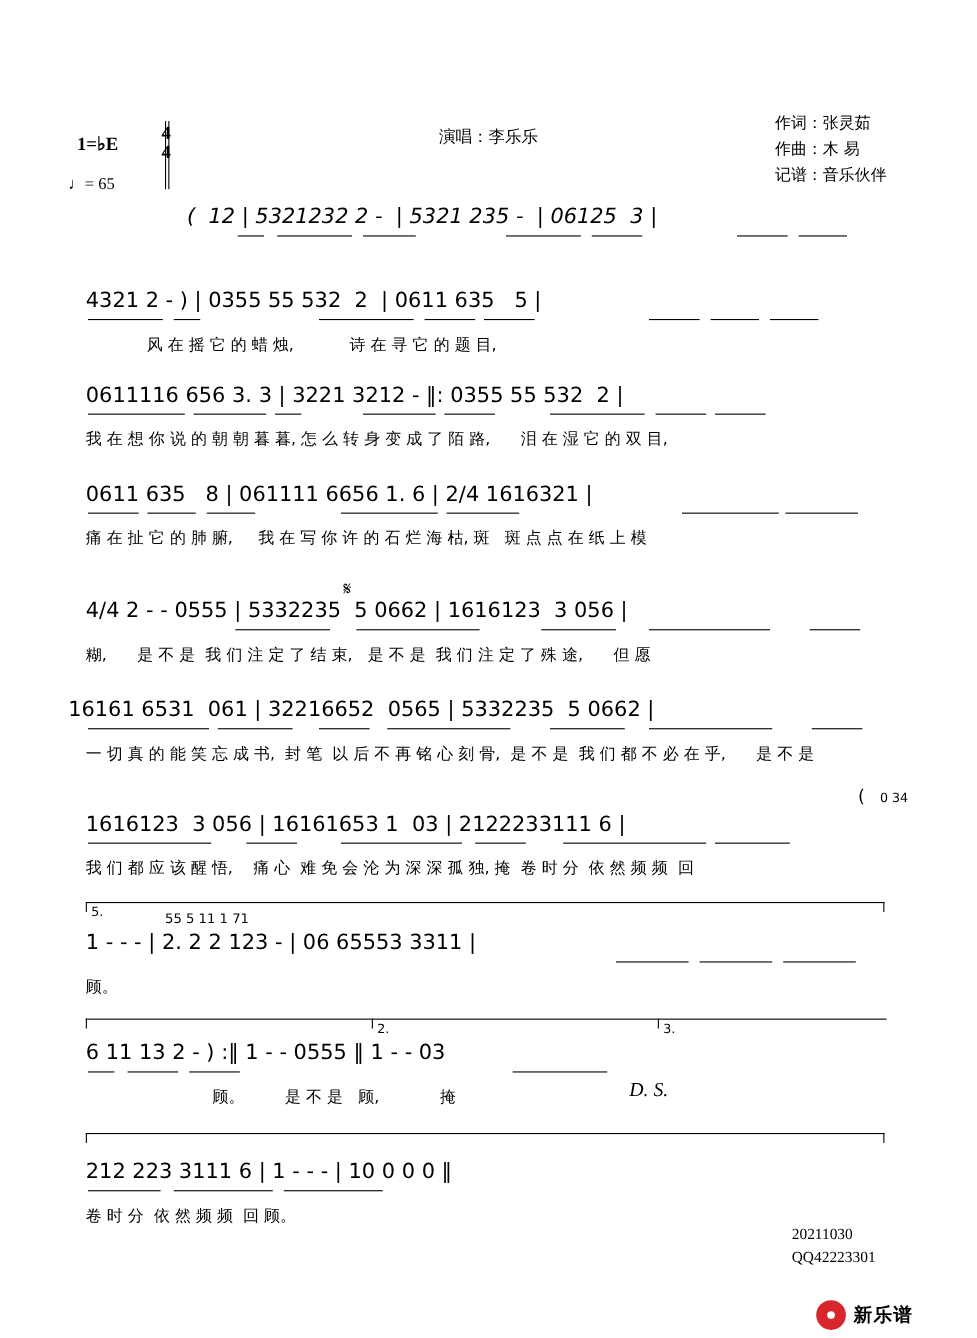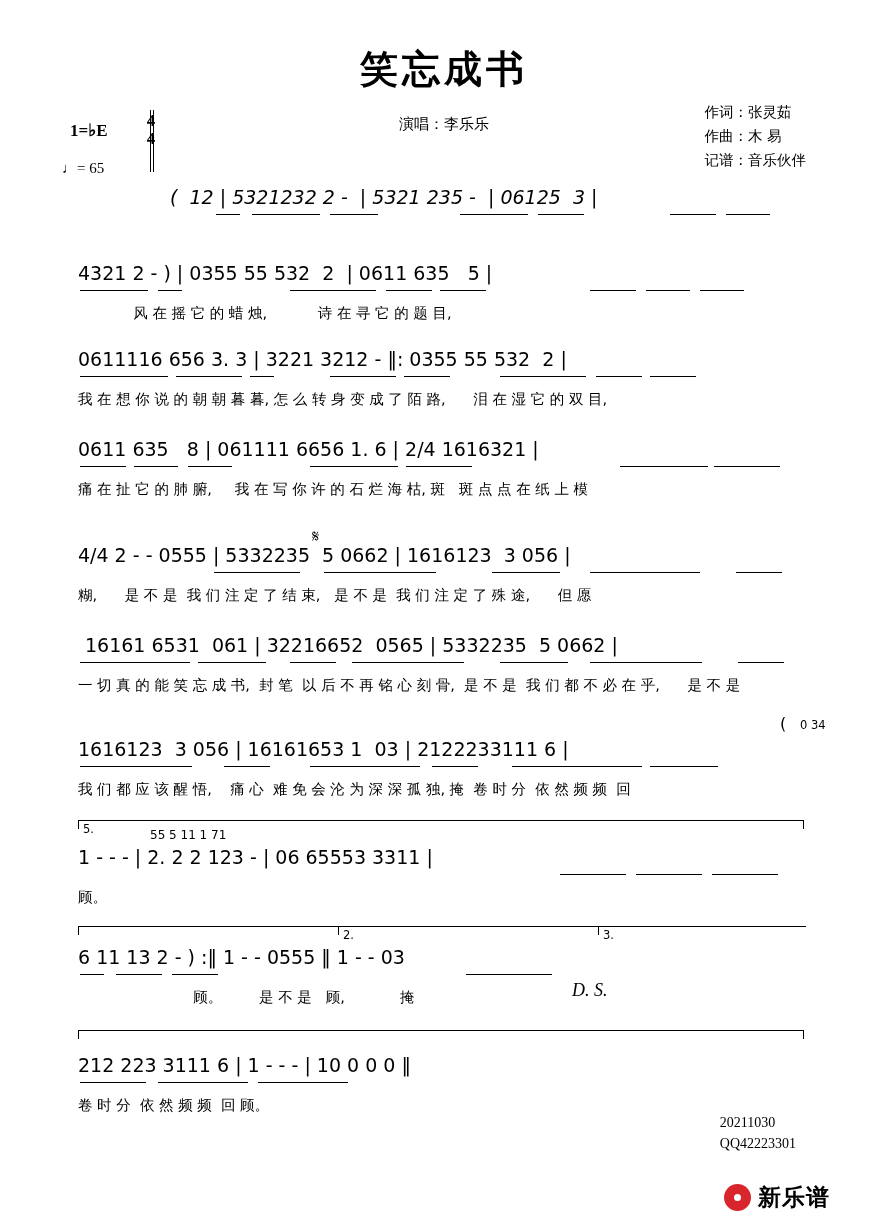--- a/index.html
+++ b/index.html
@@ -163,32 +163,31 @@
   }
   .brand-mark::after {
     content: "";
     position: absolute;
     left: 10px; top: 10px;
     width: 7px; height: 7px;
     border-radius: 50%;
     background: #ffffff;
   }
   .brand-text {
-    font-size: 23px;
+    font-size: 17px;
     font-weight: bold;
     font-family: "DejaVu Sans", sans-serif;
     letter-spacing: 1px;
   }
 </style>
 </head>
 <body>
 
 <div class="sheet">
 
-  <div class="title">笑忘成书</div>
   <div class="singer">演唱：李乐乐</div>
 
   <div class="credits">
     <div>作词：张灵茹</div>
     <div>作曲：木  易</div>
     <div>记谱：音乐伙伴</div>
   </div>
 
   <div class="keyblock">
     <span class="key">1=♭E</span>
@@ -255,21 +254,21 @@
     <div class="notes" style="left:78px; top:14px;">4/4 2 - - 0555 | 5332235  5 0662 | 1616123  3 056 |</div>
     <div class="rule" style="left:214px; top:42px; width:86px;"></div>
     <div class="rule" style="left:324px; top:42px; width:112px;"></div>
     <div class="rule" style="left:492px; top:42px; width:68px;"></div>
     <div class="rule" style="left:590px; top:42px; width:110px;"></div>
     <div class="rule" style="left:736px; top:42px; width:46px;"></div>
     <div class="lyrics" style="left:78px; top:56px;">糊,      是 不 是  我 们 注 定 了 结 束,   是 不 是  我 们 注 定 了 殊 途,      但 愿</div>
   </div>
 
   <div class="system" style="top:620px;">
-    <div class="notes" style="left:85px; top:14px;">16161 6531  061 | 32216652  0565 | 5332235  5 0662 |</div>
+    <div class="notes" style="left:62px; top:14px;">16161 6531  061 | 32216652  0565 | 5332235  5 0662 |</div>
     <div class="rule" style="left:80px; top:42px; width:110px;"></div>
     <div class="rule" style="left:198px; top:42px; width:68px;"></div>
     <div class="rule" style="left:290px; top:42px; width:46px;"></div>
     <div class="rule" style="left:352px; top:42px; width:112px;"></div>
     <div class="rule" style="left:500px; top:42px; width:68px;"></div>
     <div class="rule" style="left:590px; top:42px; width:112px;"></div>
     <div class="rule" style="left:738px; top:42px; width:46px;"></div>
     <div class="lyrics" style="left:78px; top:56px;">一 切 真 的 能 笑 忘 成 书,  封 笔  以 后 不 再 铭 心 刻 骨,  是 不 是  我 们 都 不 必 在 乎,      是 不 是</div>
   </div>
 

